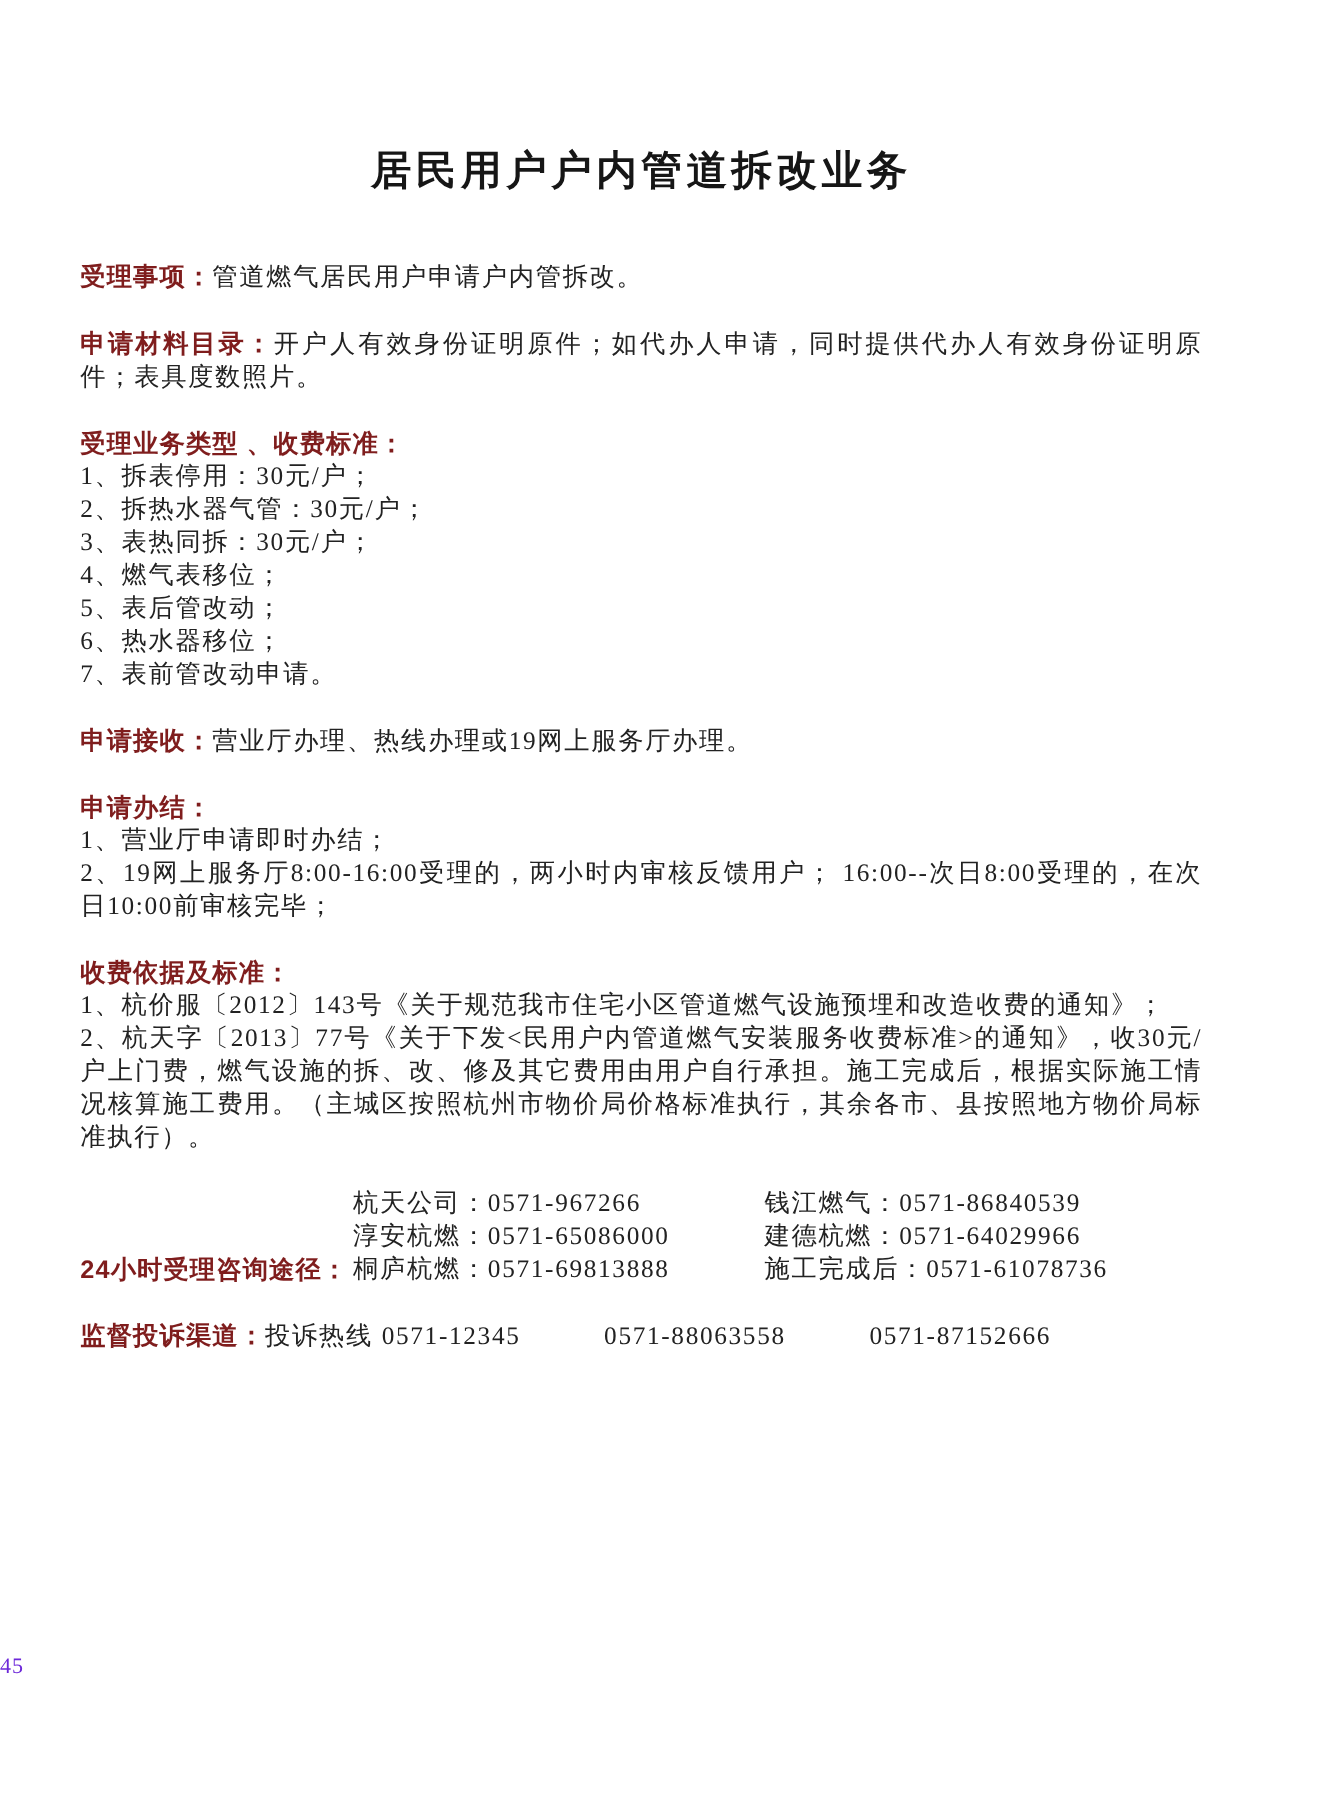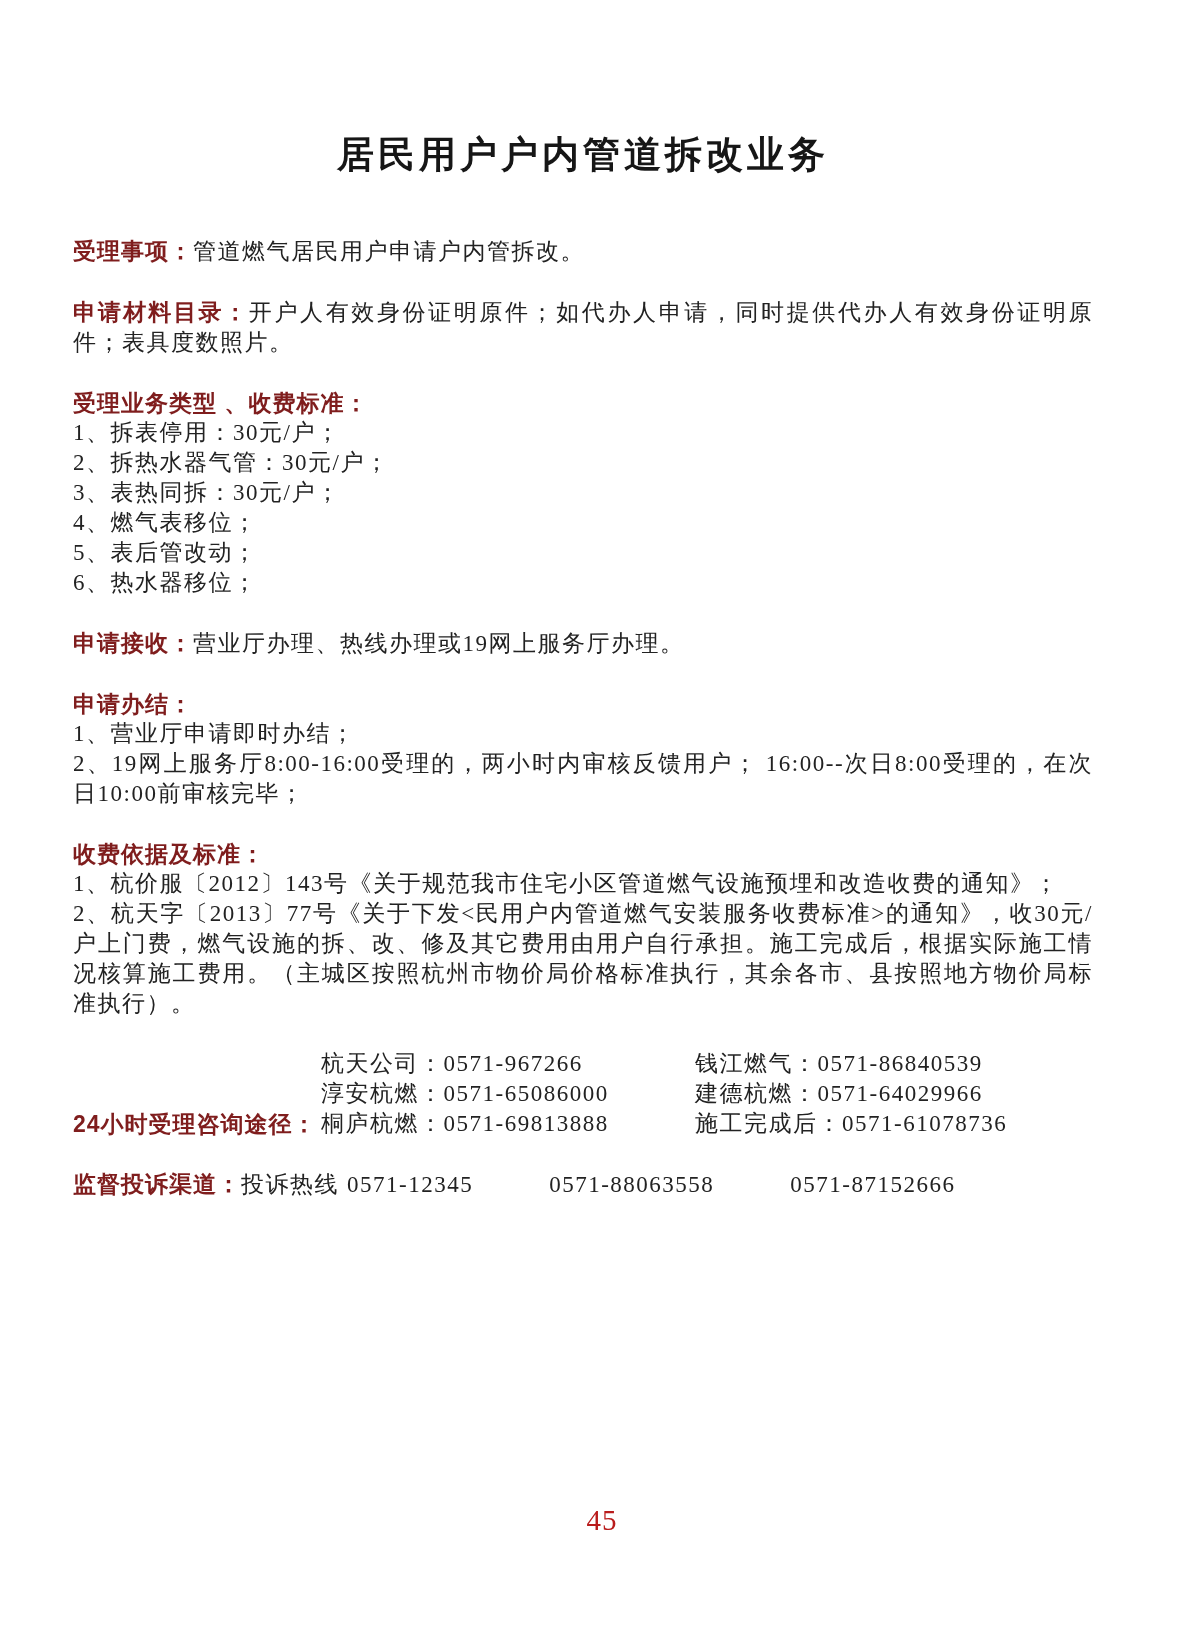--- a/index.html
+++ b/index.html
@@ -53,24 +53,24 @@
   .hot-row { display: flex; }
   .hot-cell-left { width: 374px; flex: none; }
   .hot-cell-right { flex: 1; }
   .complaint-phone-gap { margin-left: 76px; }
   .complaint-phone-first { margin-left: 8px; }
   .page-number {
     position: absolute;
     top: 1504px;
     left: 0;
     width: 100%;
-    text-align: center;
-    font-size: 29px;
+    text-align: left;
+    font-size: 20px;
     letter-spacing: 1px;
-    color: #b91c1c;
+    color: #6d28d9;
   }
 </style>
 </head>
 <body>
 
 <div class="page">
   <div class="content">
 
     <h1 class="doc-title">居民用户户内管道拆改业务</h1>
 
@@ -79,20 +79,21 @@
     <p class="block"><span class="label">申请材料目录：</span><span>开户人有效身份证明原件；如代办人申请，同时提供代办人有效身份证明原件；表具度数照片。</span></p>
 
     <div class="block">
       <div class="line label">受理业务类型 、收费标准：</div>
       <div class="line">1、拆表停用：30元/户；</div>
       <div class="line">2、拆热水器气管：30元/户；</div>
       <div class="line">3、表热同拆：30元/户；</div>
       <div class="line">4、燃气表移位；</div>
       <div class="line">5、表后管改动；</div>
       <div class="line">6、热水器移位；</div>
+      <div class="line">7、表前管改动申请。</div>
     </div>
 
     <p class="block"><span class="label">申请接收：</span><span>营业厅办理、热线办理或19网上服务厅办理。</span></p>
 
     <div class="block">
       <div class="line label">申请办结：</div>
       <div class="line">1、营业厅申请即时办结；</div>
       <div class="line">2、19网上服务厅8:00-16:00受理的，两小时内审核反馈用户； 16:00--次日8:00受理的，在次日10:00前审核完毕；</div>
     </div>
 

